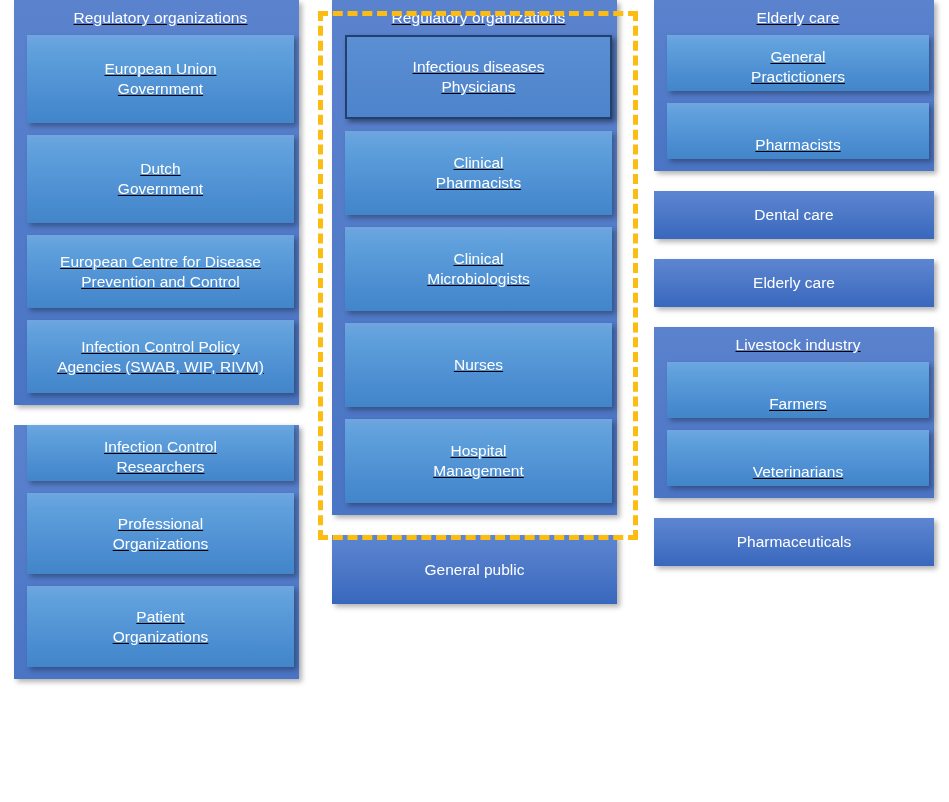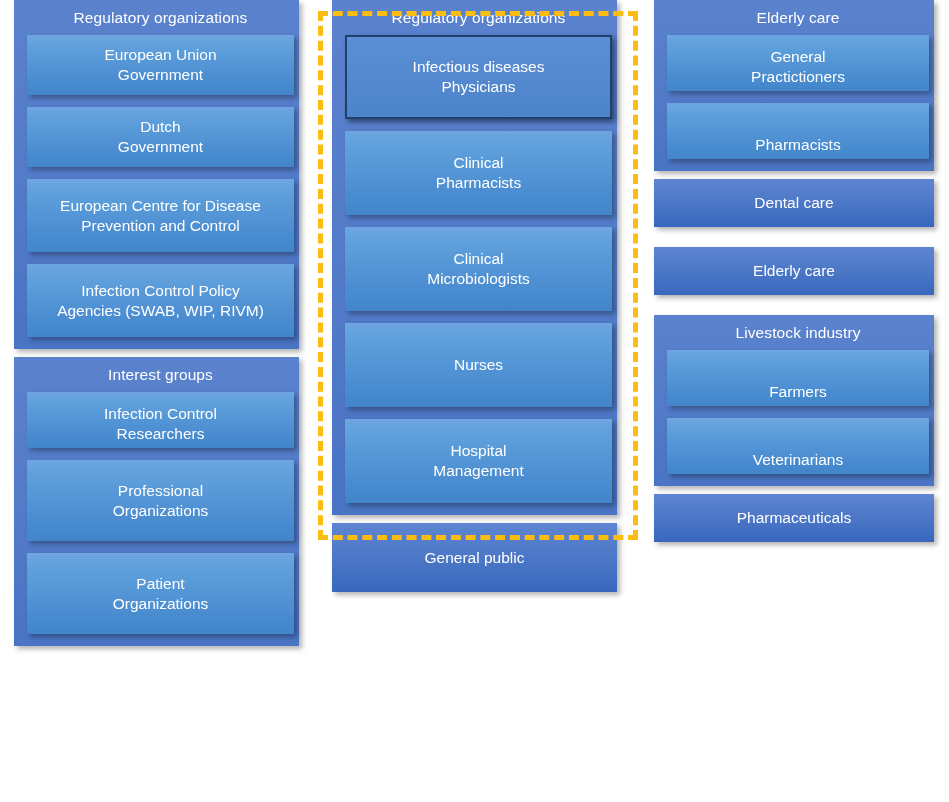--- a/index.html
+++ b/index.html
@@ -32,21 +32,22 @@
   #col-left   { left: 14px;  width: 285px; }
   #col-mid    { left: 332px; width: 285px; }
   #col-right  { left: 654px; width: 280px; }
 
   
   .group {
     background: linear-gradient(180deg, #5b82cd 0%, #4a74c4 100%);
     box-shadow: 3px 3px 5px rgba(0,0,0,0.30);
     padding: 0 5px 12px 13px;
     box-sizing: border-box;
-    margin-bottom: 8px;
+    margin-bottom: 20px;
+    text-decoration: underline;
   }
   .group-title {
     color: #ffffff;
     font-size: 15.5px;
     text-align: center;
     padding: 9px 0 8px 0;
     letter-spacing: 0.1px;
     white-space: nowrap;
   }
 
@@ -96,21 +97,21 @@
     top: 11px;
     width: 320px;
     height: 529px;
     border: 5px dashed #fdbc11;
     box-sizing: border-box;
     pointer-events: none;
     z-index: 5;
   }
 
   
-  .h-88  { height: 60px; }
+  .h-88  { height: 88px; }
   .h-73  { height: 73px; }
   .h-80  { height: 56px; align-items: flex-end; }
   .h-85  { height: 81px; }
   .h-78  { height: 84px; }
   .h-52  { height: 69px; }
   .h-48  { height: 48px; }
 </style>
 </head>
 <body>
 
@@ -128,21 +129,20 @@
       </div>
       <div class="node h-73">
         <span>European Centre for Disease<br>Prevention and Control</span>
       </div>
       <div class="node h-73">
         <span>Infection Control Policy<br>Agencies (SWAB, WIP, RIVM)</span>
       </div>
     </div>
 
     <div class="group">
-      <div class="group-title">Interest groups</div>
       <div class="node h-80">
         <span>Infection Control<br>Researchers</span>
       </div>
       <div class="node h-85">
         <span>Professional<br>Organizations</span>
       </div>
       <div class="node h-85">
         <span>Patient<br>Organizations</span>
       </div>
     </div>

